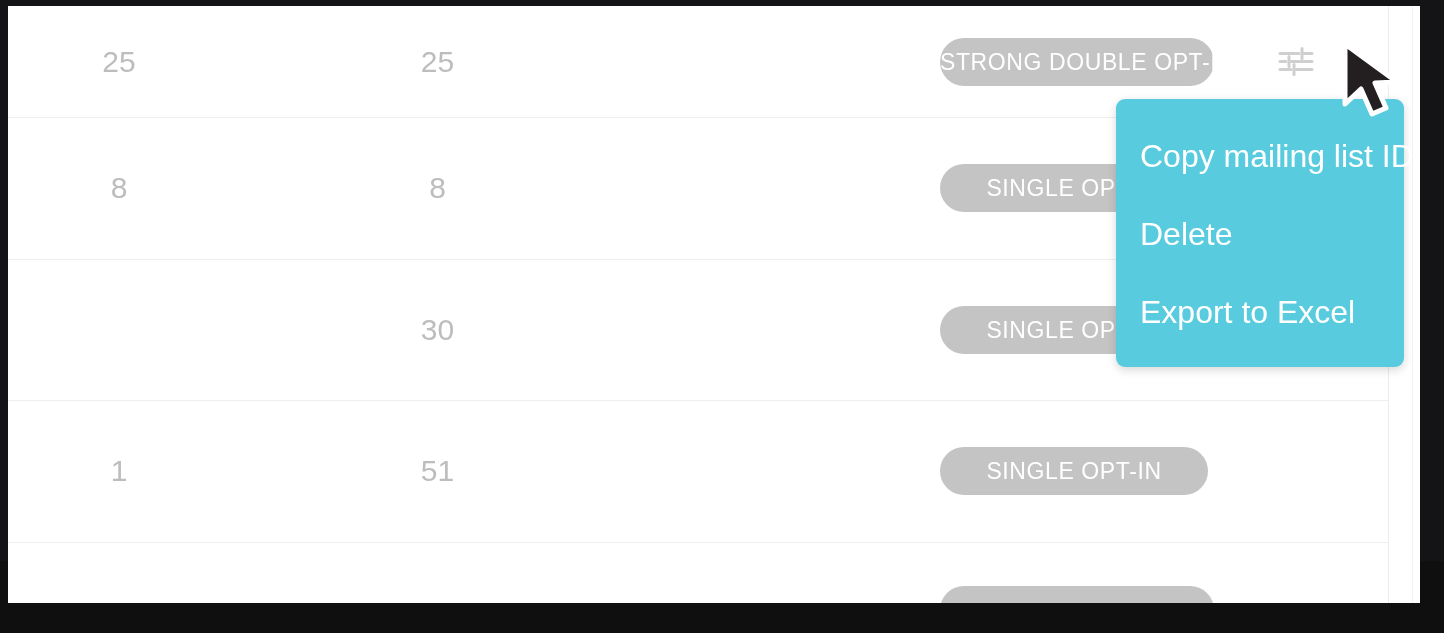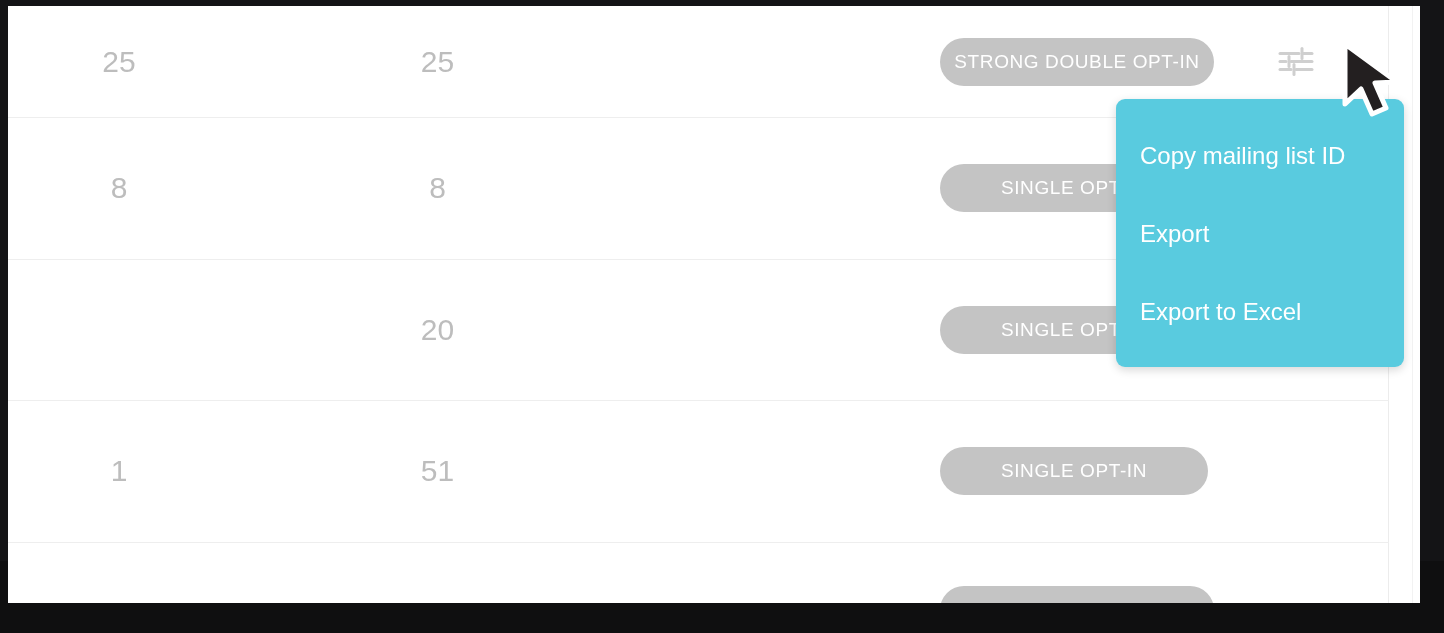--- a/index.html
+++ b/index.html
@@ -85,21 +85,21 @@
     position: absolute;
     top: 50%;
     transform: translateY(-50%);
     left: 932px;
     height: 48px;
     line-height: 48px;
     padding: 0 22px;
     border-radius: 24px;
     background: #c4c4c4;
     color: #ffffff;
-    font-size: 19px;
+    font-size: 23px;
     letter-spacing: 0.6px;
     white-space: nowrap;
     box-sizing: border-box;
     text-align: center;
   }
   .badge.wide { width: 274px; padding: 0; }
   .badge.narrow { width: 268px; padding: 0; }
 
   
   .row-actions {
@@ -149,21 +149,21 @@
     box-shadow: 0 3px 10px rgba(0,0,0,0.16);
     padding: 18px 0 16px 0;
     box-sizing: border-box;
     z-index: 40;
   }
   .menu-item {
     height: 78px;
     line-height: 78px;
     padding-left: 24px;
     color: #ffffff;
-    font-size: 24px;
+    font-size: 32px;
     white-space: nowrap;
     cursor: pointer;
   }
 
   
   #cursor {
     position: absolute;
     left: 1333px;
     top: 36px;
     width: 70px;
@@ -211,38 +211,38 @@
         </div>
       </div>
 
       <div class="row">
         <div class="cell col-a">8</div>
         <div class="cell col-b">8</div>
         <div class="badge narrow">SINGLE OPT-IN</div>
       </div>
 
       <div class="row">
-        <div class="cell col-b">20</div>
+        <div class="cell col-b">30</div>
         <div class="badge narrow">SINGLE OPT-IN</div>
       </div>
 
       <div class="row">
         <div class="cell col-a">1</div>
         <div class="cell col-b">51</div>
         <div class="badge narrow">SINGLE OPT-IN</div>
       </div>
 
       <div class="row last"></div>
     </div>
 
     <div id="bottom-partial-badge"></div>
 
     <div id="context-menu">
       <div class="menu-item">Copy mailing list ID</div>
-      <div class="menu-item">Export</div>
+      <div class="menu-item">Delete</div>
       <div class="menu-item">Export to Excel</div>
     </div>
 
     <div id="cursor">
       <svg viewBox="0 0 70 78" width="70" height="78" aria-hidden="true">
         <path d="M4 2 L4 62 L20 47 L31 72 L45 66 L34 41 L56 40 Z" fill="#231f20" stroke="#ffffff" stroke-width="5" stroke-linejoin="round"></path>
       </svg>
     </div>
 
   </div>

